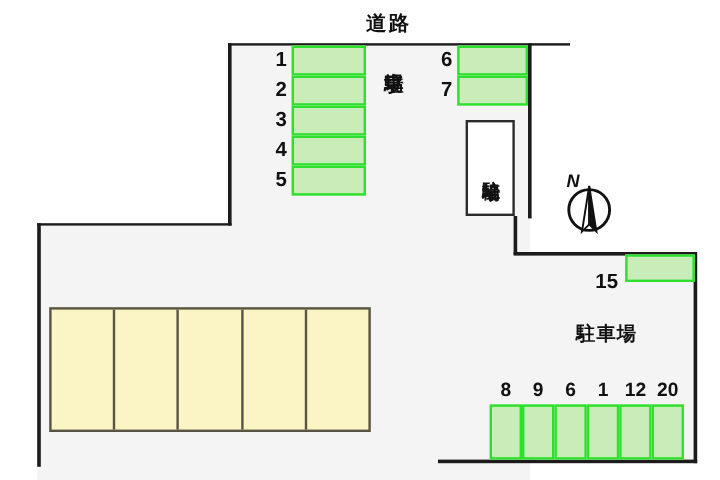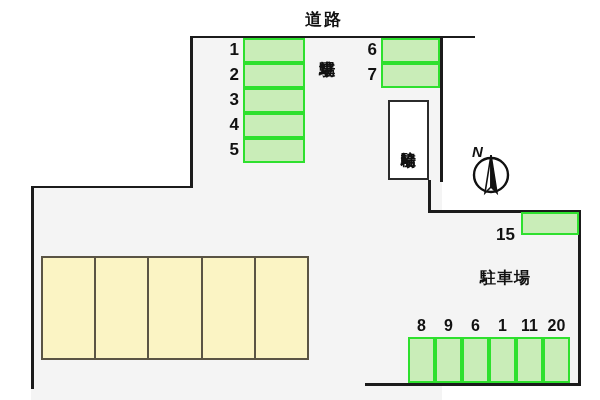--- a/index.html
+++ b/index.html
@@ -153,21 +153,21 @@
   <div class="stall" style="left:435px;top:337px;width:27px;height:46px;"></div>
   <div class="stall" style="left:462px;top:337px;width:27px;height:46px;"></div>
   <div class="stall" style="left:489px;top:337px;width:27px;height:46px;"></div>
   <div class="stall" style="left:516px;top:337px;width:27px;height:46px;"></div>
   <div class="stall" style="left:543px;top:337px;width:27px;height:46px;"></div>
 
   <span class="lbl num-c" style="left:408px;top:317px;width:27px;">8</span>
   <span class="lbl num-c" style="left:435px;top:317px;width:27px;">9</span>
   <span class="lbl num-c" style="left:462px;top:317px;width:27px;">6</span>
   <span class="lbl num-c" style="left:489px;top:317px;width:27px;">1</span>
-  <span class="lbl num-c" style="left:516px;top:317px;width:27px;">11</span>
+  <span class="lbl num-c" style="left:516px;top:317px;width:27px;">12</span>
   <span class="lbl num-c" style="left:543px;top:317px;width:27px;">20</span>
 
   <div class="bike-box" style="left:388px;top:100px;width:41px;height:80px;">
     <span class="vtext">駐輪場</span>
   </div>
 
   <span class="lbl road-lbl" style="left:305px;top:8px;">道路</span>
 
   <span class="vlot-lbl" style="left:319px;top:48px;">駐車場</span>
 

